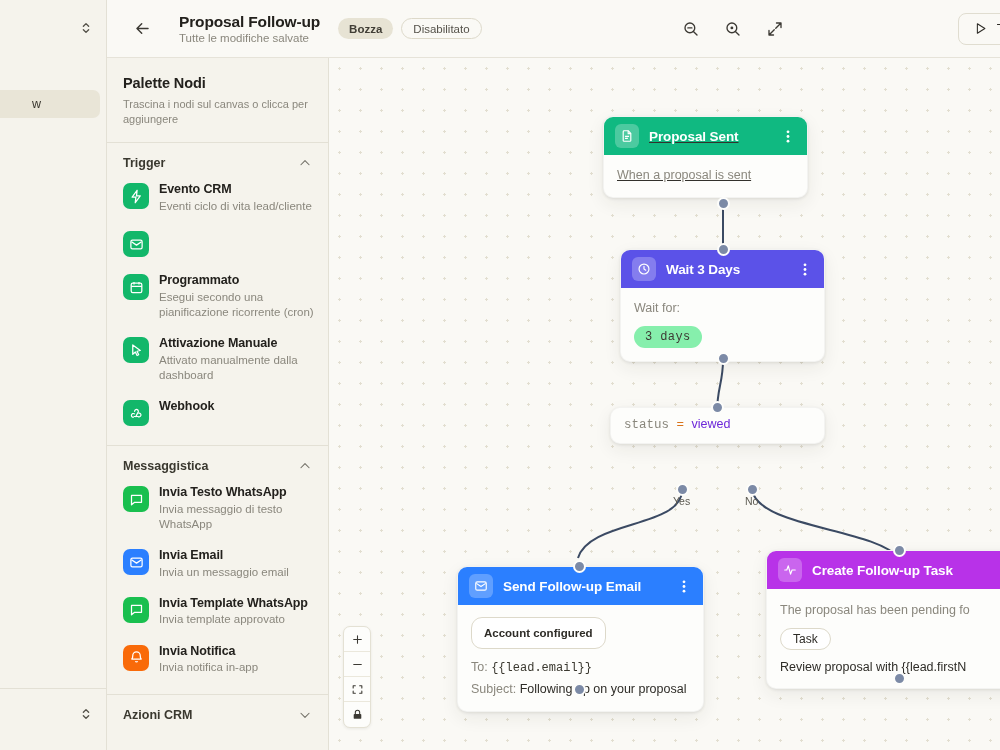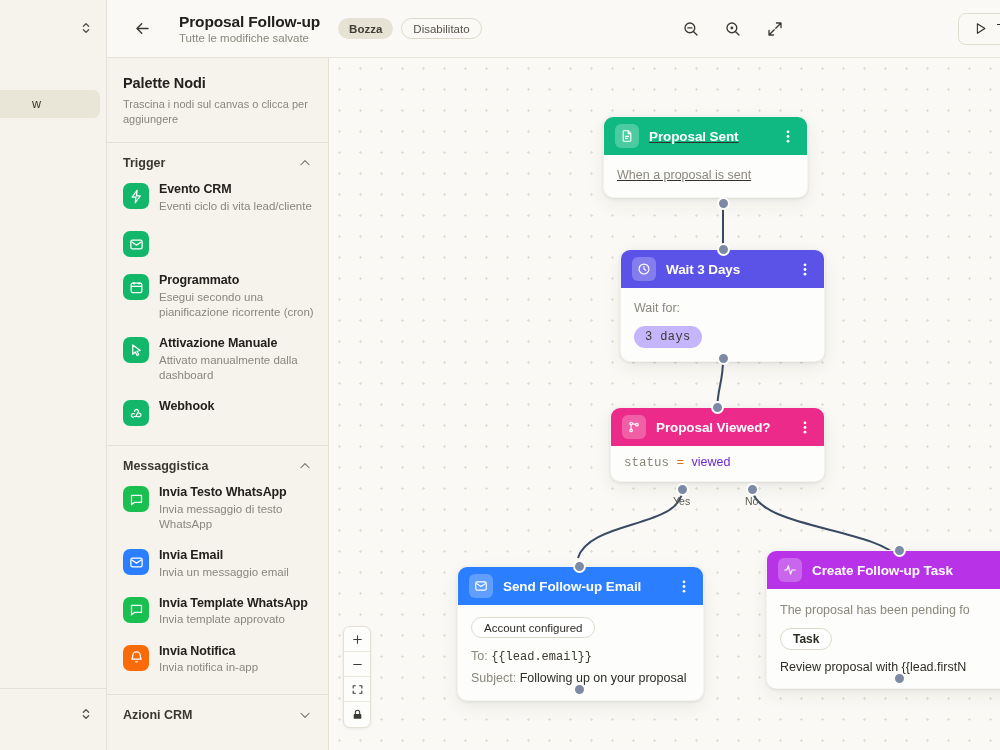--- a/index.html
+++ b/index.html
@@ -145,27 +145,27 @@
     background: rgba(255,255,255,.25);
     display: flex; align-items: center; justify-content: center; flex: 0 0 24px;
   }
   .wf-title { font-size: 13.5px; font-weight: 700; flex: 1; white-space: nowrap; letter-spacing: -.1px;}
   .wf-dots { width: 16px; display: flex; align-items: center; justify-content: center; cursor: pointer; }
   .wf-body { padding: 11px 13px 13px 13px; }
   .wf-line { font-size: 12.5px; color: #4a483f; line-height: 1.45; white-space: nowrap; }
   .wf-muted { color: #8a877d; }
   .wf-chip {
     display: inline-flex; align-items: center; height: 22px; border-radius: 11px;
-    padding: 0 11px; font-size: 12px; background: #c4b5fd; color: #3c3a33;
+    padding: 0 11px; font-size: 12px; background: #86efac; color: #3c3a33;
     font-family: "Liberation Mono", monospace; letter-spacing: .4px;
   }
   .wf-chip-out {
     display: inline-flex; align-items: center; height: 22px; border-radius: 11px;
     padding: 0 12px; font-size: 12px; background: #fff; color: #2e2c27;
-    border: 1px solid #ddd9ca; font-weight: 700;
+    border: 1px solid #ddd9ca; font-weight: 400;
   }
   .wf-cond { font-family: "Liberation Mono", monospace; font-size: 12.5px; }
   .wf-cond .k { color: #8a877d; }
   .wf-cond .op { color: #d9731a; }
   .wf-cond .v { color: #6d28d9; font-family: "Liberation Sans", sans-serif; }
 
   .port {
     position: absolute; width: 13px; height: 13px; border-radius: 50%;
     background: #7c8aa6; border: 2px solid #fdfdfb; z-index: 5;
   }
@@ -467,38 +467,20 @@
       </div>
       <div class="wf-body">
         <div class="wf-line wf-muted" style="margin-bottom:9px">Wait for:</div>
         <span class="wf-chip">3  days</span>
       </div>
     </div>
     <div class="port" style="left:388px; top:185px;"></div>
     <div class="port" style="left:388px; top:294px;"></div>
 
     <div class="wfnode" style="left:281px; top:349px; width:215px;">
-      <div class="wf-head" style="background:#ec2a8a">
-        <span class="wf-hico">
-          <svg viewBox="0 0 24 24" width="14" height="14" fill="none" stroke="#fff" stroke-width="2" stroke-linecap="round" stroke-linejoin="round">
-              <circle cx="7" cy="18" r="2.2"></circle>
-              <circle cx="7" cy="6" r="2.2"></circle>
-              <circle cx="17" cy="8" r="2.2"></circle>
-              <path d="M7 8.2v7.6M9.2 6.6C13 6.5 14.8 8 14.8 8"></path>
-            </svg>
-        </span>
-        <span class="wf-title">Proposal Viewed?</span>
-        <span class="wf-dots">
-          <svg viewBox="0 0 4 16" width="4" height="15" fill="#fff">
-              <circle cx="2" cy="3" r="1.5"></circle>
-              <circle cx="2" cy="8" r="1.5"></circle>
-              <circle cx="2" cy="13" r="1.5"></circle>
-            </svg>
-        </span>
-      </div>
       <div class="wf-body" style="padding:9px 13px 11px 13px">
         <div class="wf-cond">
           <span class="k">status</span>
           <span class="op">=</span>
           <span class="v">viewed</span>
         </div>
       </div>
     </div>
     <div class="port" style="left:382px; top:343px;"></div>
     <div class="port" style="left:347px; top:425px;"></div>
@@ -517,21 +499,21 @@
         <span class="wf-title">Send Follow-up Email</span>
         <span class="wf-dots">
           <svg viewBox="0 0 4 16" width="4" height="15" fill="#fff">
               <circle cx="2" cy="3" r="1.5"></circle>
               <circle cx="2" cy="8" r="1.5"></circle>
               <circle cx="2" cy="13" r="1.5"></circle>
             </svg>
         </span>
       </div>
       <div class="wf-body" style="padding:12px 13px 12px 13px">
-        <span class="wf-chip-out" style="font-weight:400;font-size:11.5px;height:21px">Account configured</span>
+        <span class="wf-chip-out" style="font-weight:700;font-size:11.5px;height:32px">Account configured</span>
         <div class="wf-line" style="margin-top:9px">
           <span class="wf-muted">To:</span>
           <span style="font-family:'Liberation Mono',monospace;font-size:12px;color:#3a382f">{{lead.email}}</span>
         </div>
         <div class="wf-line" style="margin-top:3px">
           <span class="wf-muted">Subject:</span>
           <span style="color:#2e2c27">Following up on your proposal</span>
         </div>
       </div>
     </div>

